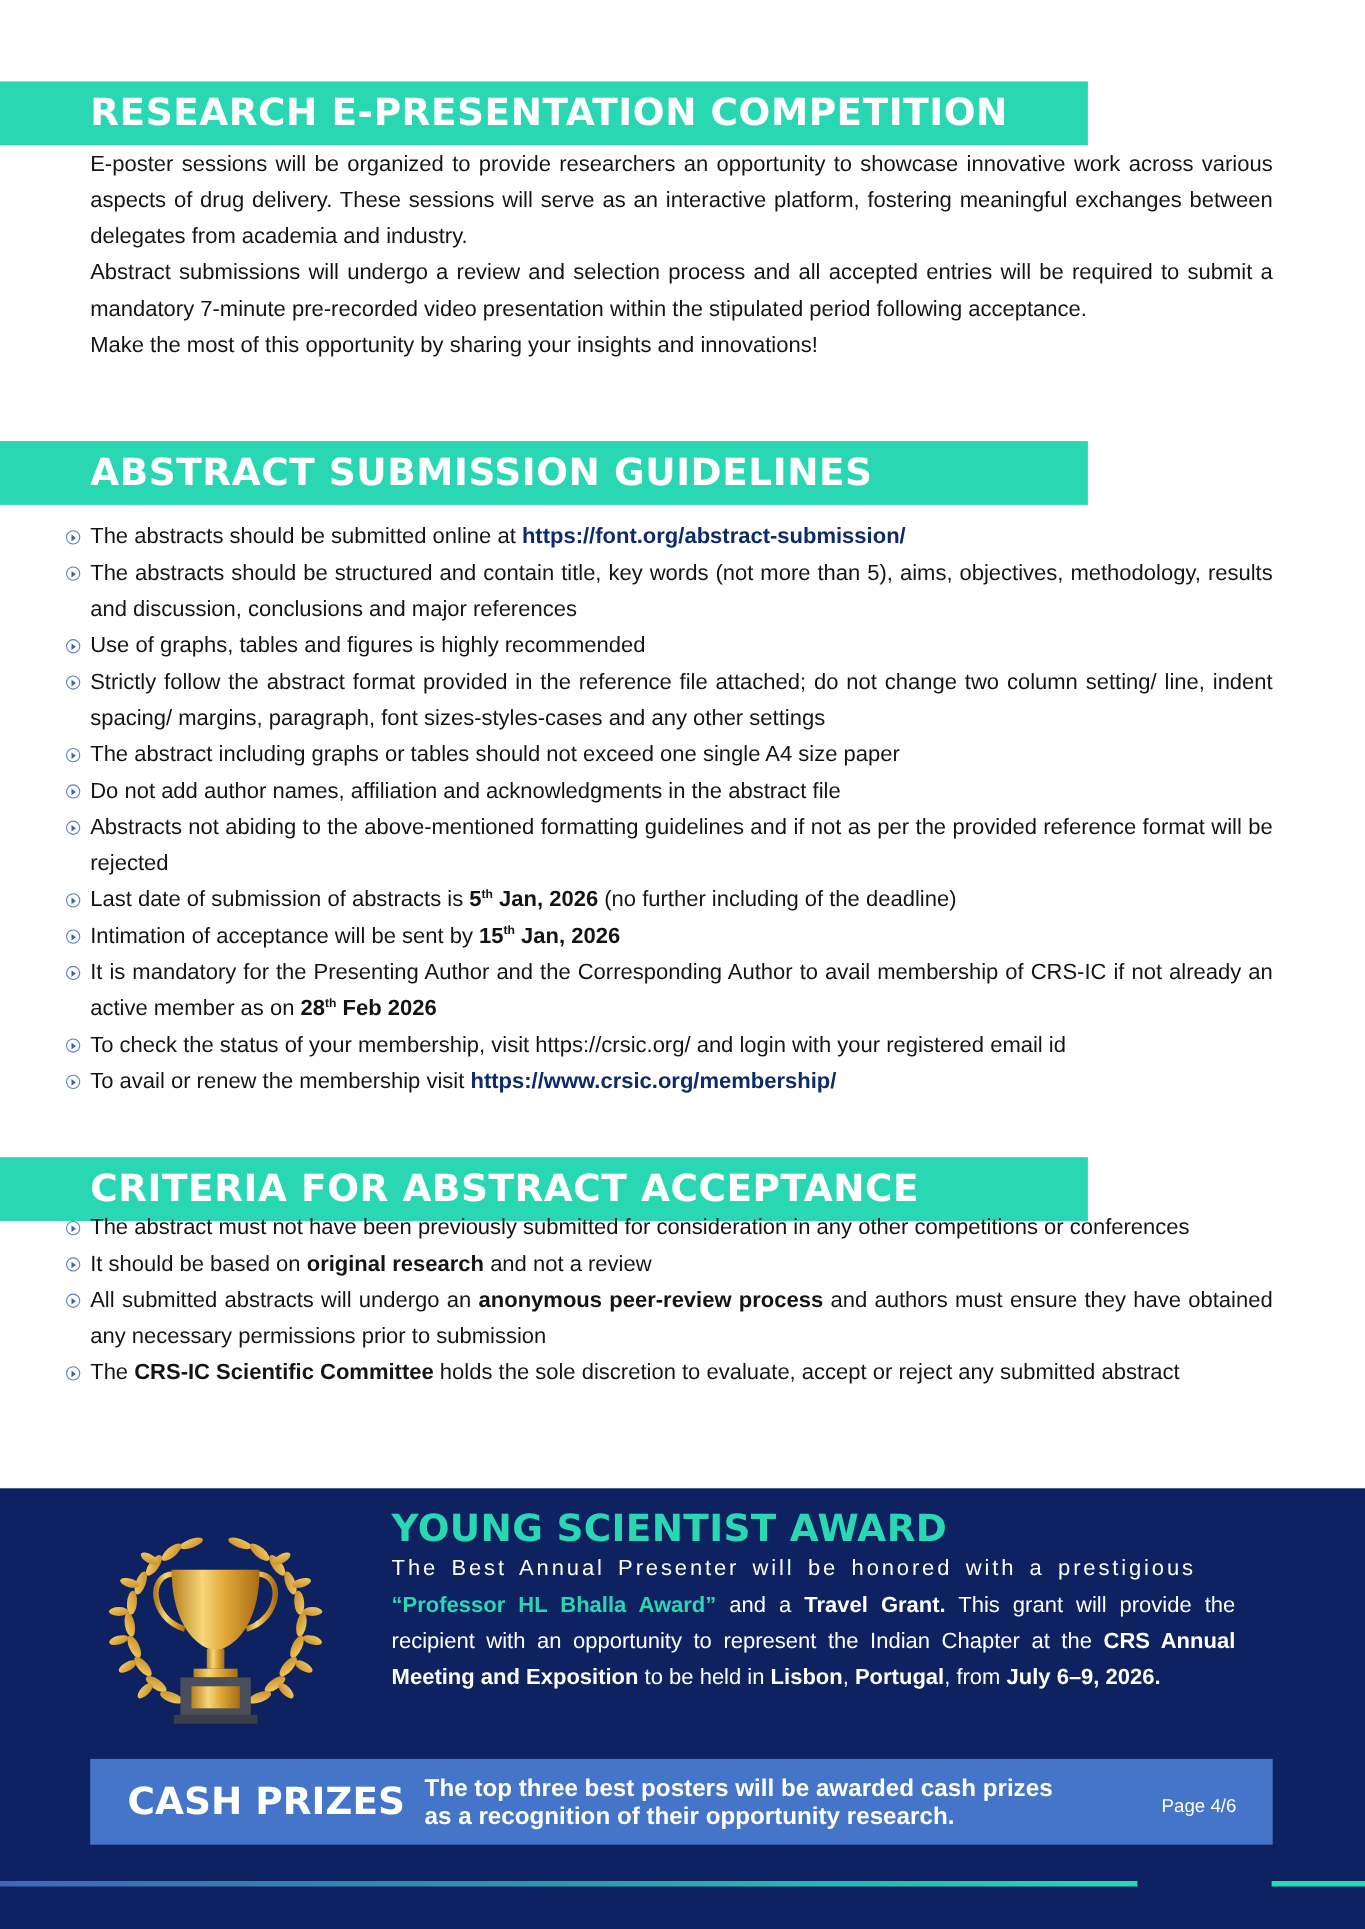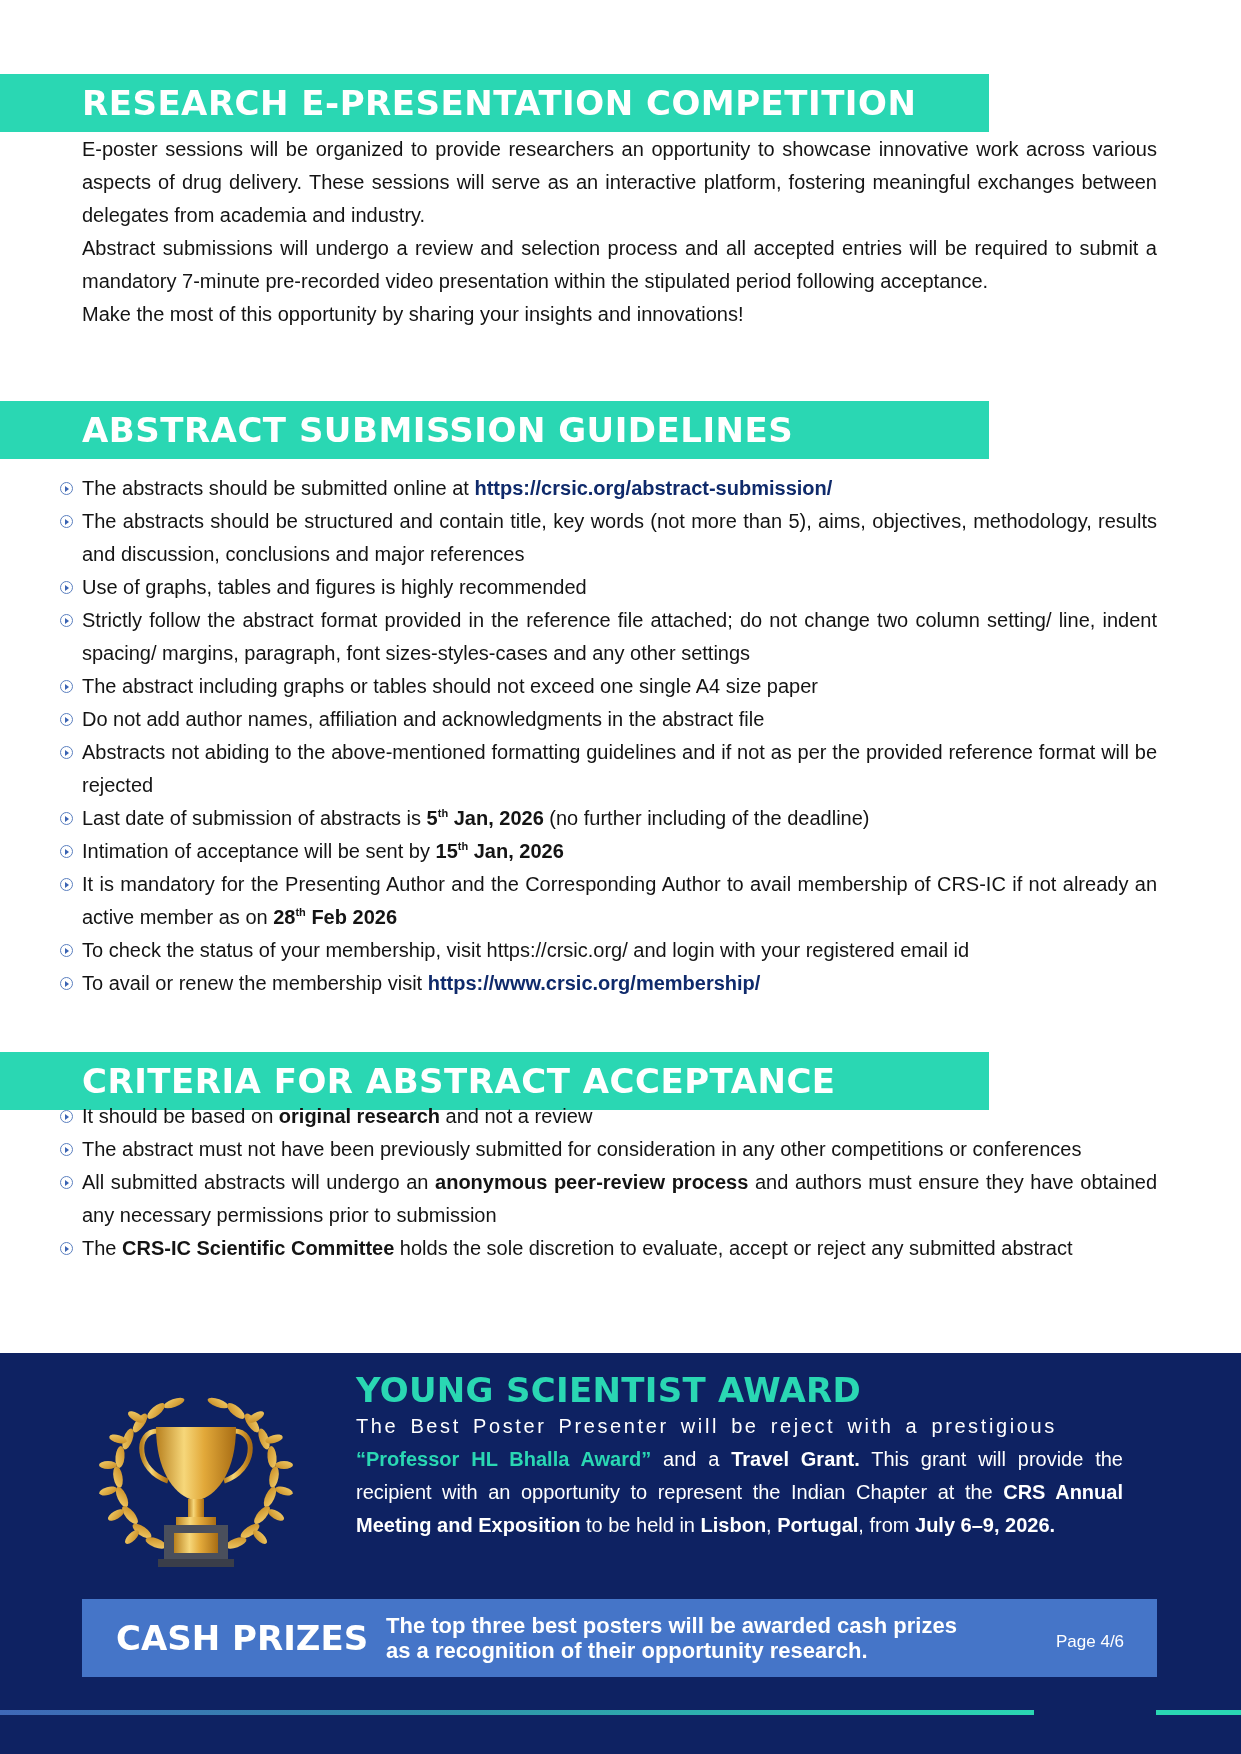--- a/index.html
+++ b/index.html
@@ -101,21 +101,21 @@
   <p>Abstract submissions will undergo a review and selection process and all accepted entries will be required to submit a mandatory 7-minute pre-recorded video presentation within the stipulated period following acceptance.</p>
   <p>Make the most of this opportunity by sharing your insights and innovations!</p>
 </div>
 
 <div class="section-bar" style="top:401px;">
   <h2>ABSTRACT SUBMISSION GUIDELINES</h2>
 </div>
 <ul class="bullets" style="top:472px;">
   <li>
     <span class="bullet-icon"></span>
-    <span>The abstracts should be submitted online at </span><a class="link-bold">https://crsic.org/abstract-submission/</a>
+    <span>The abstracts should be submitted online at </span><a class="link-bold">https://font.org/abstract-submission/</a>
   </li>
   <li>
     <span class="bullet-icon"></span>
     <span>The abstracts should be structured and contain title, key words (not more than 5), aims, objectives, methodology, results and discussion, conclusions and major references</span>
   </li>
   <li>
     <span class="bullet-icon"></span>
     <span>Use of graphs, tables and figures is highly recommended</span>
   </li>
   <li>
@@ -155,25 +155,25 @@
     <span>To avail or renew the membership visit </span><a class="link-bold">https://www.crsic.org/membership/</a>
   </li>
 </ul>
 
 <div class="section-bar" style="top:1052px;">
   <h2>CRITERIA FOR ABSTRACT ACCEPTANCE</h2>
 </div>
 <ul class="bullets" style="top:1100px;">
   <li>
     <span class="bullet-icon"></span>
+    <span>The abstract must not have been previously submitted for consideration in any other competitions or conferences</span>
+  </li>
+  <li>
+    <span class="bullet-icon"></span>
     <span>It should be based on </span><b>original research</b><span> and not a review</span>
-  </li>
-  <li>
-    <span class="bullet-icon"></span>
-    <span>The abstract must not have been previously submitted for consideration in any other competitions or conferences</span>
   </li>
   <li>
     <span class="bullet-icon"></span>
     <span>All submitted abstracts will undergo an </span><b>anonymous peer-review process</b><span> and authors must ensure they have obtained any necessary permissions prior to submission</span>
   </li>
   <li>
     <span class="bullet-icon"></span>
     <span>The </span><b>CRS-IC Scientific Committee</b><span> holds the sole discretion to evaluate, accept or reject any submitted abstract</span>
   </li>
 </ul>
@@ -240,21 +240,21 @@
       <rect x="80" y="136" width="40" height="8" fill="url(#gold)"></rect>
 
       <rect x="68" y="144" width="64" height="36" fill="#4a4f5c"></rect>
       <rect x="62" y="178" width="76" height="8" fill="#3a3e49"></rect>
       <rect x="78" y="152" width="44" height="20" fill="url(#gold)"></rect>
     </svg>
   </div>
 
   <div class="award-title">YOUNG SCIENTIST AWARD</div>
   <div class="award-text">
-    <div class="spaced">The Best Poster Presenter will be reject with a prestigious</div>
+    <div class="spaced">The Best Annual Presenter will be honored with a prestigious</div>
     <div><span class="award-highlight">“Professor HL Bhalla Award”</span><span> and a </span><b>Travel Grant.</b><span> This grant will provide the recipient with an opportunity to represent the Indian Chapter at the </span><b>CRS Annual Meeting and Exposition</b><span> to be held in </span><b>Lisbon</b><span>, </span><b>Portugal</b><span>, from </span><b>July 6–9, 2026.</b></div>
   </div>
 
   <div class="cash-box">
     <div class="cash-title">CASH PRIZES</div>
     <div class="cash-text">
       <div>The top three best posters will be awarded cash prizes</div>
       <div>as a recognition of their opportunity research.</div>
     </div>
   </div>

